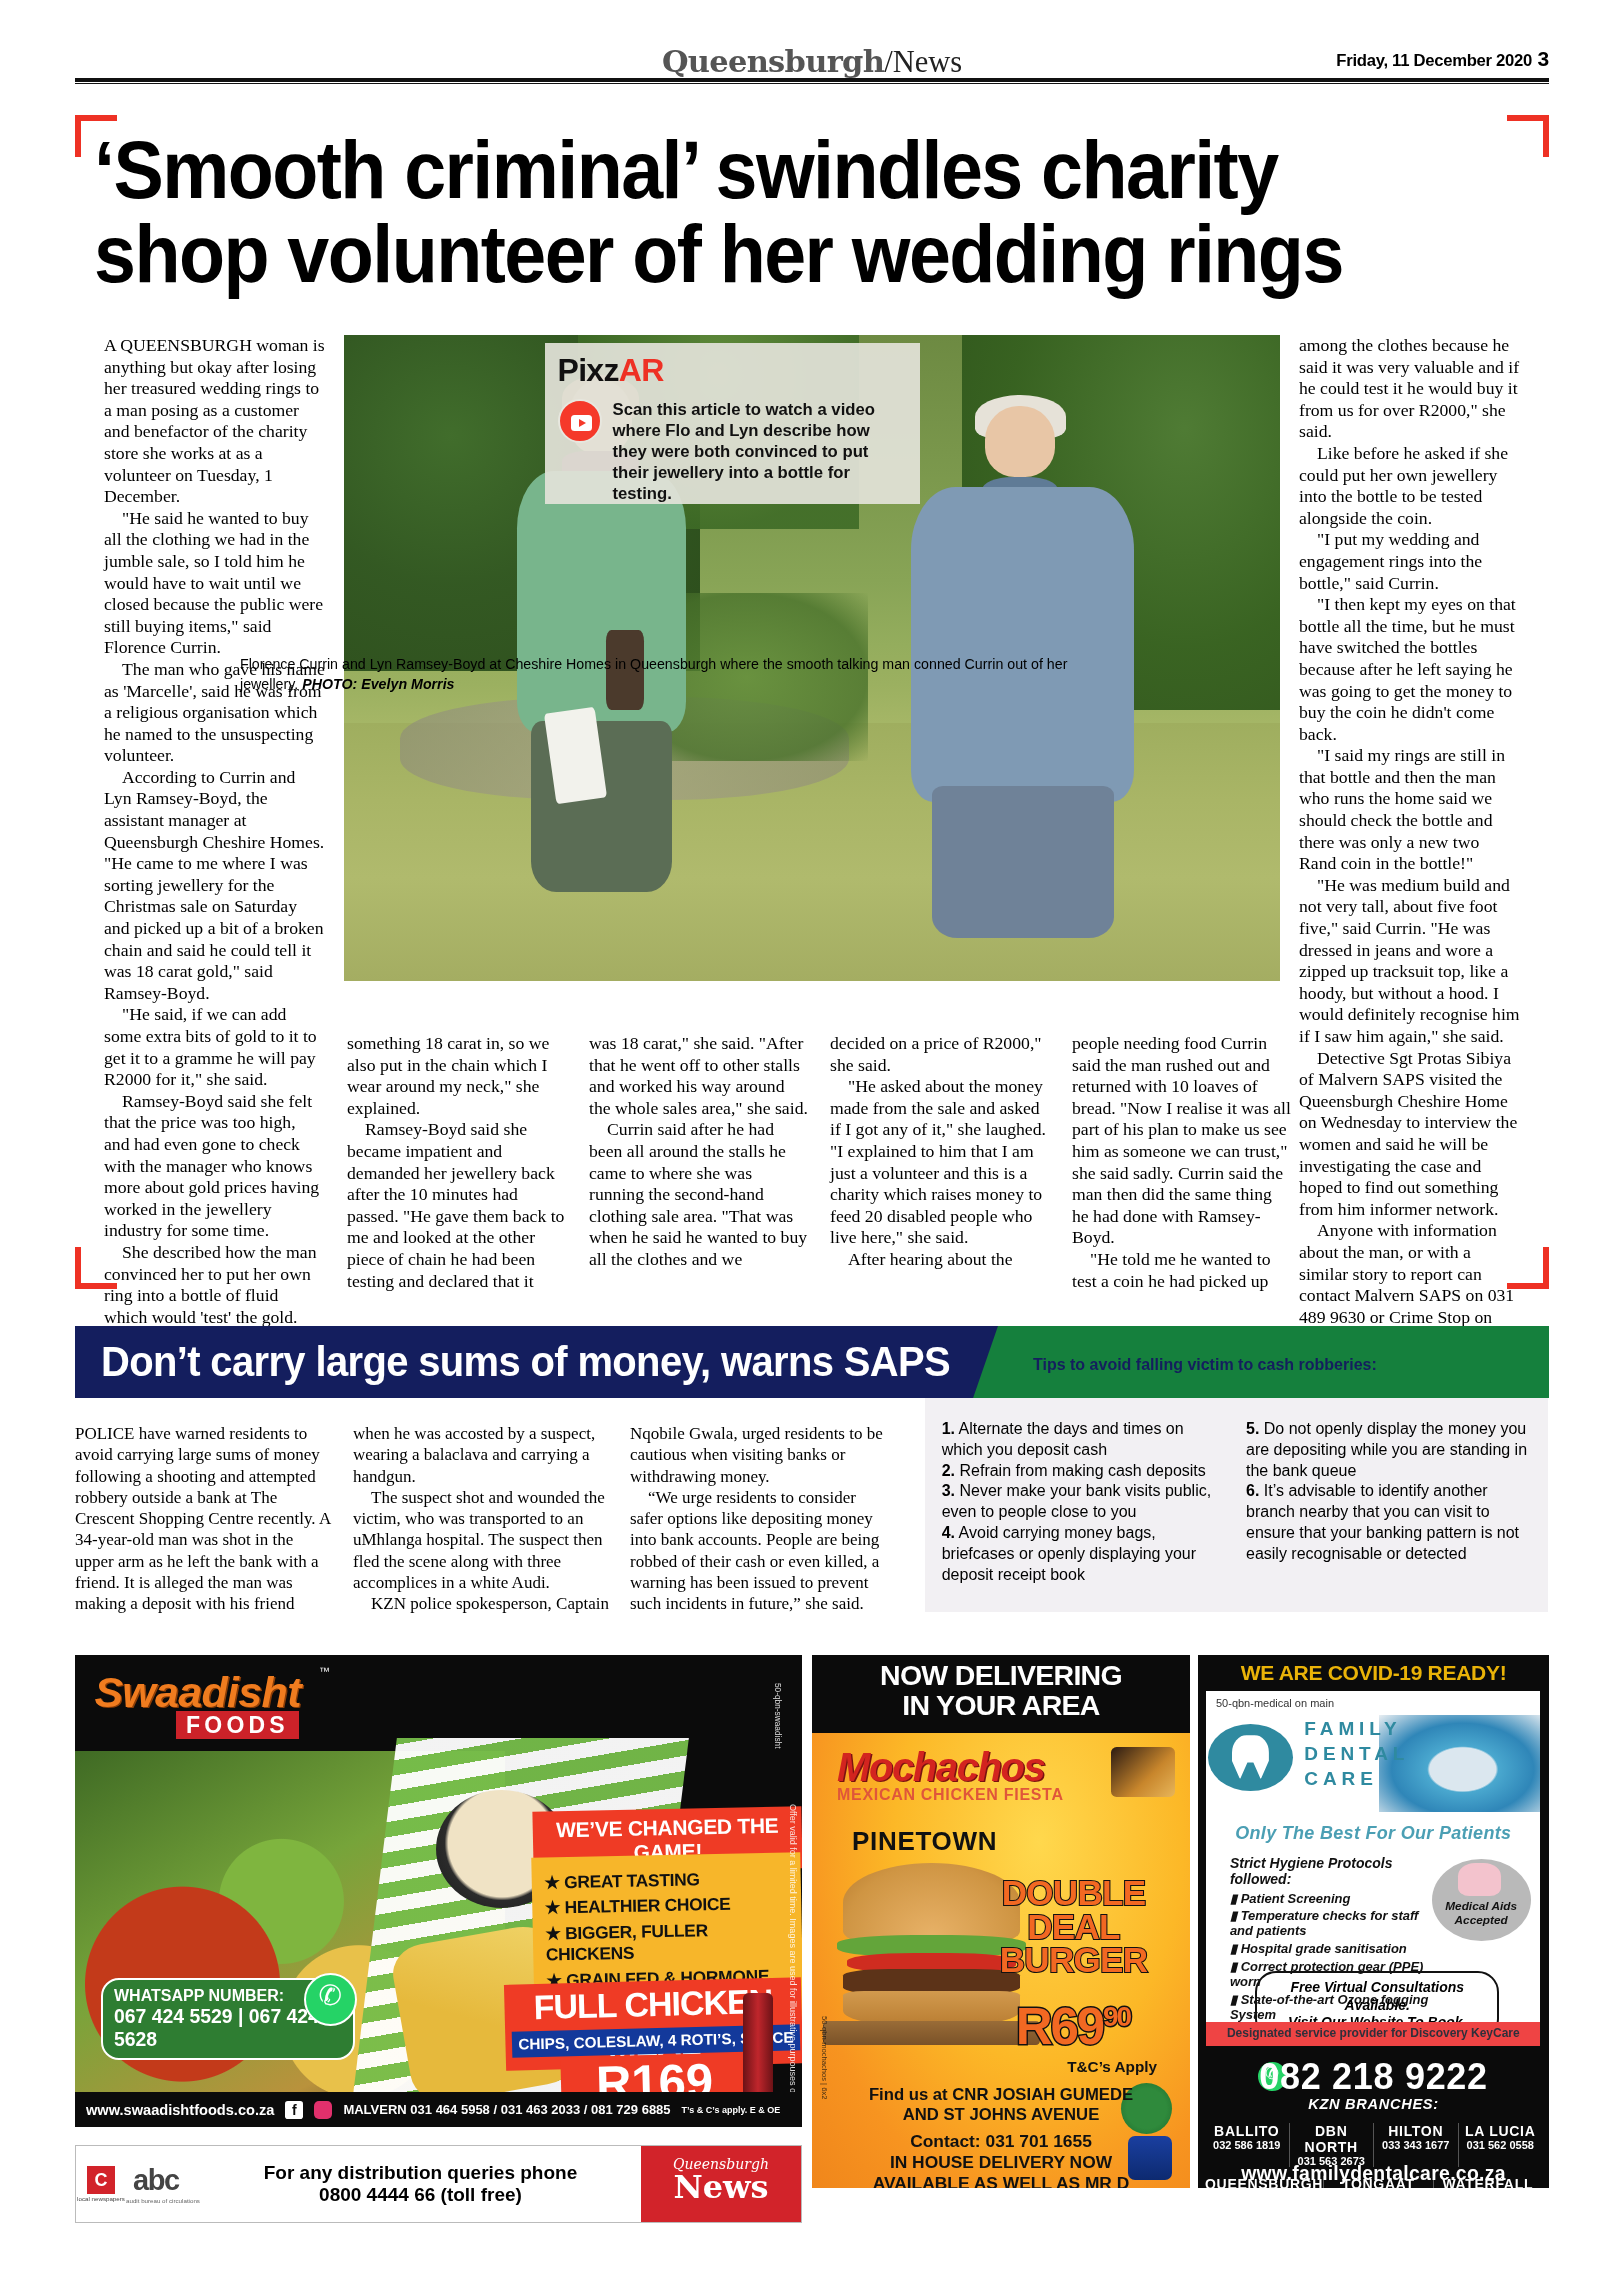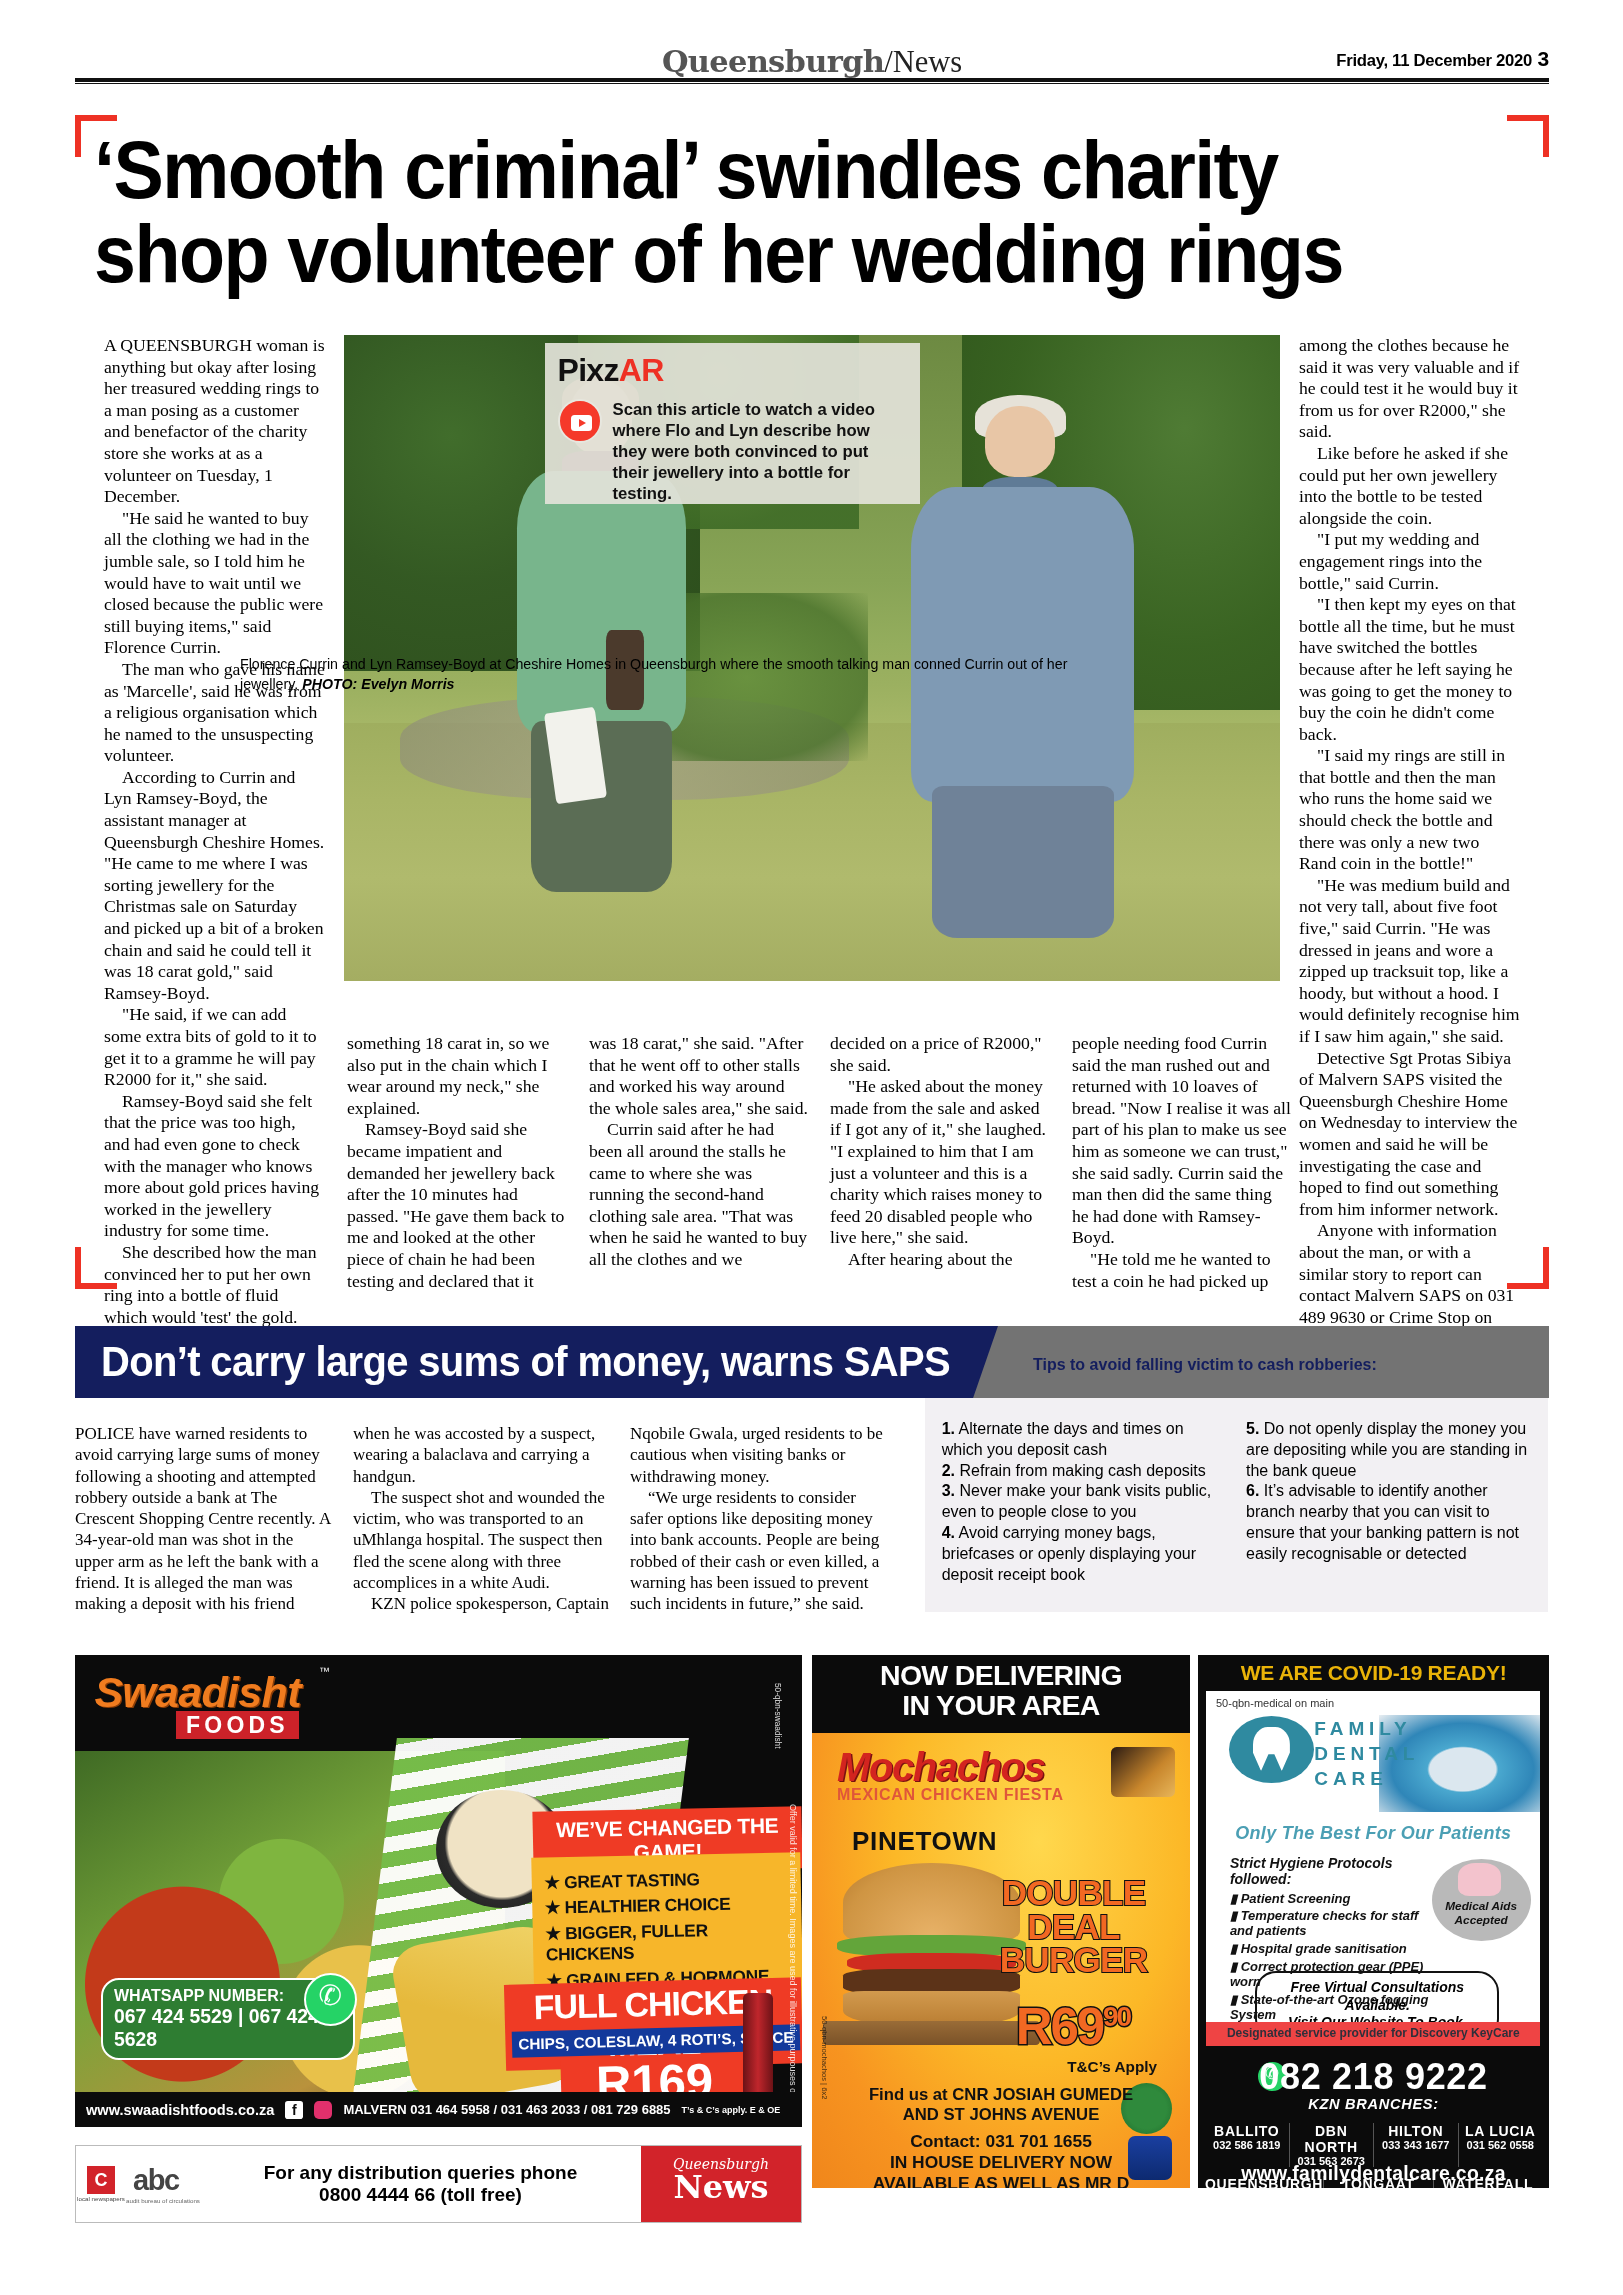--- a/index.html
+++ b/index.html
@@ -124,21 +124,21 @@
 
   
   .article-bot { position: absolute; left: 347px; top: 1033px; width: 958px; height: 229px; }
   .bcol { position: absolute; top: 0; width: 221px; font-size: 17.7px; line-height: 1.22; }
   .bcol p { text-indent: 18px; }
   .bcol p:first-child { text-indent: 0; }
   .bcol.c1 { left: 0; } .bcol.c2 { left: 242px; } .bcol.c3 { left: 483px; } .bcol.c4 { left: 725px; }
 
   
   .saps { position: absolute; left: 75px; top: 1326px; width: 1474px; }
-  .saps-bar { position: relative; height: 72px; background: #737373; overflow: hidden; }
+  .saps-bar { position: relative; height: 72px; background: #15803d; overflow: hidden; }
   .saps-bar-blue {
     position: absolute; left: 0; top: 0; height: 72px; width: 923px; background: #141e5e;
     clip-path: polygon(0 0, 100% 0, 97.3% 100%, 0 100%);
   }
   .saps-head {
     position: absolute; left: 26px; top: 11px;
     font-family: "Liberation Sans Narrow", "Liberation Sans", sans-serif;
     font-weight: bold; font-size: 43px; color: #fff; letter-spacing: -0.7px;
     transform: scaleX(0.93); transform-origin: left top;
   }
@@ -279,21 +279,21 @@
   .mo-side { position: absolute; left: 8.3px; top: 361px; color: #111; font-size: 7.6px;
              writing-mode: vertical-rl; opacity: .8; }
 
   
   .ad-dental { position: absolute; left: 1123px; top: 0; width: 351px; height: 533px;
                background: #0b0b0b; overflow: hidden; font-family: "Liberation Sans", sans-serif; }
   .dn-top { width: 351px; height: 36px; color: #eab308; font-weight: bold; font-size: 21px;
             text-align: center; line-height: 36px; letter-spacing: -0.3px; }
   .dn-card { position: absolute; left: 8.3px; top: 36px; width: 334px; height: 355px; background: #fff; }
   .dn-ref { position: absolute; left: 9.7px; top: 5.6px; font-size: 11px; color: #333; }
-  .dn-brandrow { position: absolute; left: 23px; top: 25px; display: flex; align-items: flex-start; }
+  .dn-brandrow { position: absolute; left: 2px; top: 25px; display: flex; align-items: flex-end; gap: 11px; }
   .dn-tooth-logo { width: 85px; height: 67px; border-radius: 50%; background: #2f8aa0; position: relative; }
   .dn-tooth-logo::after { content: ""; position: absolute; left: 23.6px; top: 11px; width: 37px; height: 44px;
       background: #fff; border-radius: 40% 40% 30% 30%;
       clip-path: polygon(0 0,100% 0,100% 58%,78% 100%,58% 62%,42% 62%,22% 100%,0 58%); }
   .dn-brand { font-size: 19px; font-weight: bold; color: #2f8aa0; letter-spacing: 4.9px; line-height: 1.32; }
   .dn-hands { position: absolute; right: 0; top: 23.6px; width: 161px; height: 97px;
               background: radial-gradient(ellipse at 52% 56%, #dbe7ef 0 28%, #4aa8cf 30%, #2f86b8 60%, #e9eef2 100%); }
   .dn-slogan { position: absolute; left: 0; top: 132px; width: 334px; text-align: center;
                font-size: 18px; font-weight: bold; font-style: italic; color: #4b9fb4; letter-spacing: 0.3px; }
   .dn-proto { position: absolute; left: 23.6px; top: 164px; width: 215px; }

